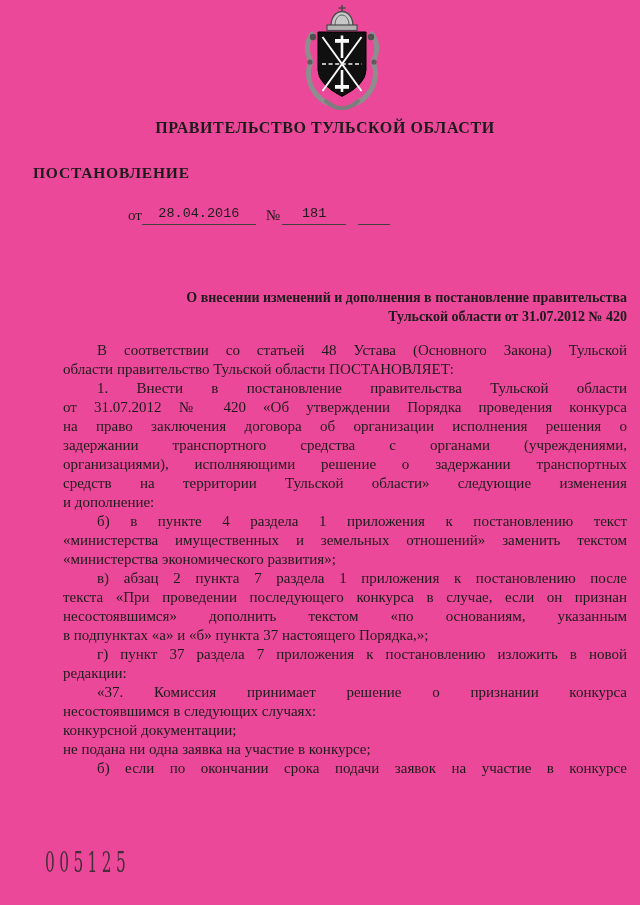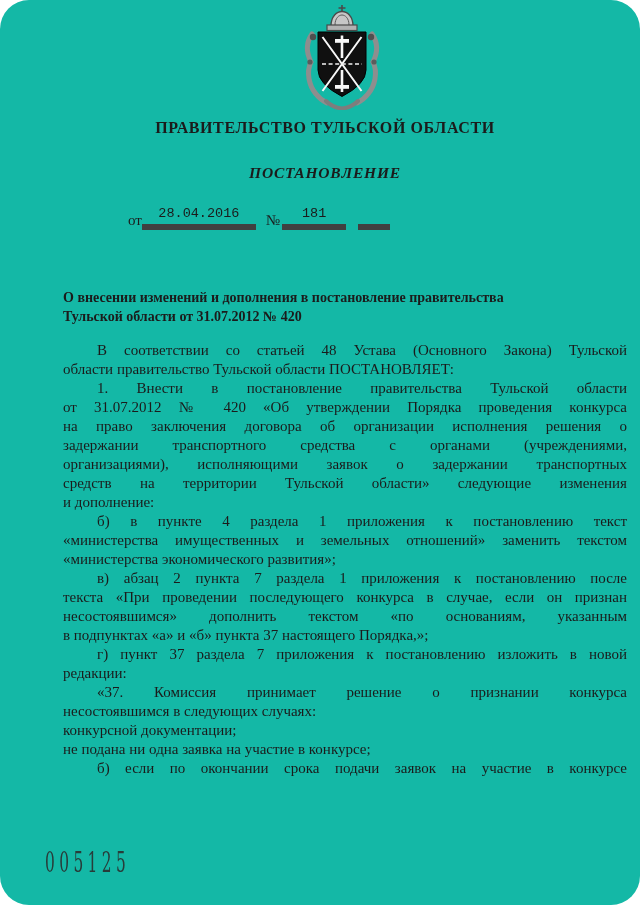--- a/index.html
+++ b/index.html
@@ -4,53 +4,53 @@
 <style>
   html, body { margin: 0; padding: 0; }
   body {
     width: 640px; height: 905px;
     background: #ffffff;
     font-family: "Liberation Serif", serif;
     color: #1b1b1b;
     position: relative;
     overflow: hidden;
   }
-  .page { position: absolute; inset: 0; background: #14b8a6; border-radius: 29px; }
+  .page { position: absolute; inset: 0; background: #ec4899; }
 
   .emblem { position: absolute; left: 294px; top: 4px; width: 96px; height: 106px; }
 
   .org-name {
     position: absolute; left: 33px; top: 117px; width: 584px;
     text-align: center; font-weight: bold; font-size: 16px;
     letter-spacing: 0.6px; line-height: 22px;
   }
   .doc-type {
     position: absolute; left: 33px; top: 162px; width: 584px;
-    text-align: center; font-weight: bold; font-size: 15.5px;
-    letter-spacing: 0.8px; line-height: 22px; font-style: italic;
+    font-weight: bold; font-size: 15.5px;
+    letter-spacing: 0.8px; line-height: 22px;
   }
 
   .date-line {
     position: absolute; left: 128px; top: 204px;
     font-size: 15px; line-height: 20px; white-space: nowrap;
   }
   .date-line .u {
-    display: inline-block; border-bottom: 6px solid #404040;
+    display: inline-block; border-bottom: 1px solid #404040;
     text-align: center; vertical-align: bottom;
     font-family: "Liberation Mono", monospace; font-size: 13.5px;
     height: 20px;
   }
   .u-date   { width: 114px; }
   .u-number { width: 64px; margin-left: 2px; }
   .u-tail   { width: 32px; margin-left: 12px; }
   .num-sign { margin-left: 10px; }
 
   .doc-title {
     position: absolute; left: 63px; top: 288px; width: 564px;
-    text-align: left; font-weight: bold; font-size: 14px;
+    text-align: right; font-weight: bold; font-size: 14px;
     line-height: 19px;
   }
 
   .body-text {
     position: absolute; left: 63px; top: 341px; width: 564px;
     font-size: 15px; line-height: 19px;
   }
   .ln  { text-align: justify; text-align-last: left; }
   .j   { text-align-last: justify; }
   .ind { text-indent: 34px; }
@@ -115,21 +115,21 @@
   </div>
 
   <div class="body-text">
     <div class="ln ind j">В соответствии со статьей 48 Устава (Основного Закона) Тульской</div>
     <div class="ln">области правительство Тульской области ПОСТАНОВЛЯЕТ:</div>
 
     <div class="ln ind j">1. Внести в постановление правительства Тульской области</div>
     <div class="ln j">от 31.07.2012 № 420 «Об утверждении Порядка проведения конкурса</div>
     <div class="ln j">на право заключения договора об организации исполнения решения о</div>
     <div class="ln j">задержании транспортного средства с органами (учреждениями,</div>
-    <div class="ln j">организациями), исполняющими заявок о задержании транспортных</div>
+    <div class="ln j">организациями), исполняющими решение о задержании транспортных</div>
     <div class="ln j">средств на территории Тульской области» следующие изменения</div>
     <div class="ln">и дополнение:</div>
 
 
     <div class="ln ind j">б) в пункте 4 раздела 1 приложения к постановлению текст</div>
     <div class="ln j">«министерства имущественных и земельных отношений» заменить текстом</div>
     <div class="ln">«министерства экономического развития»;</div>
 
     <div class="ln ind j">в) абзац 2 пункта 7 раздела 1 приложения к постановлению после</div>
     <div class="ln j">текста «При проведении последующего конкурса в случае, если он признан</div>

